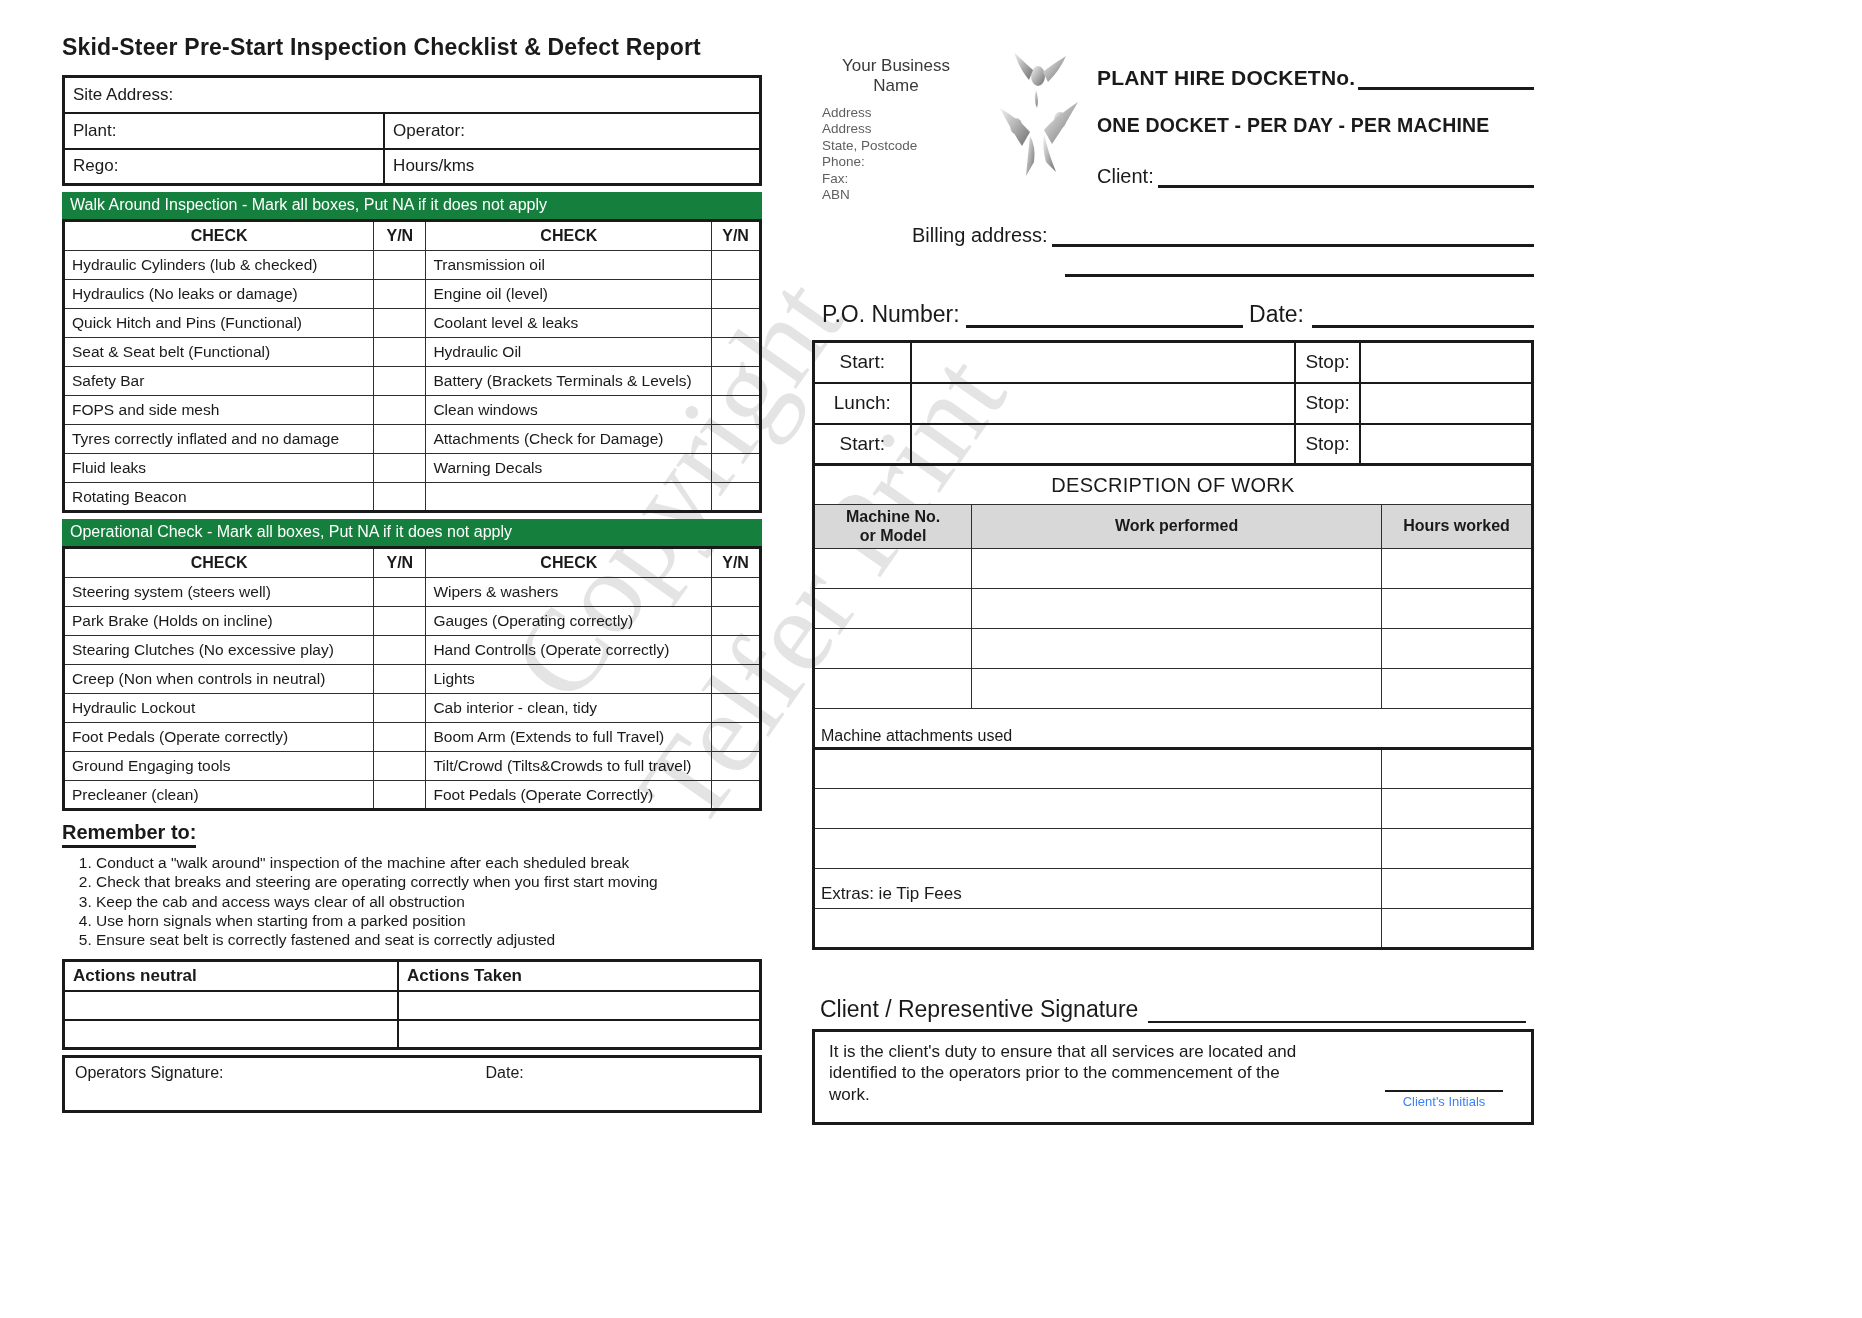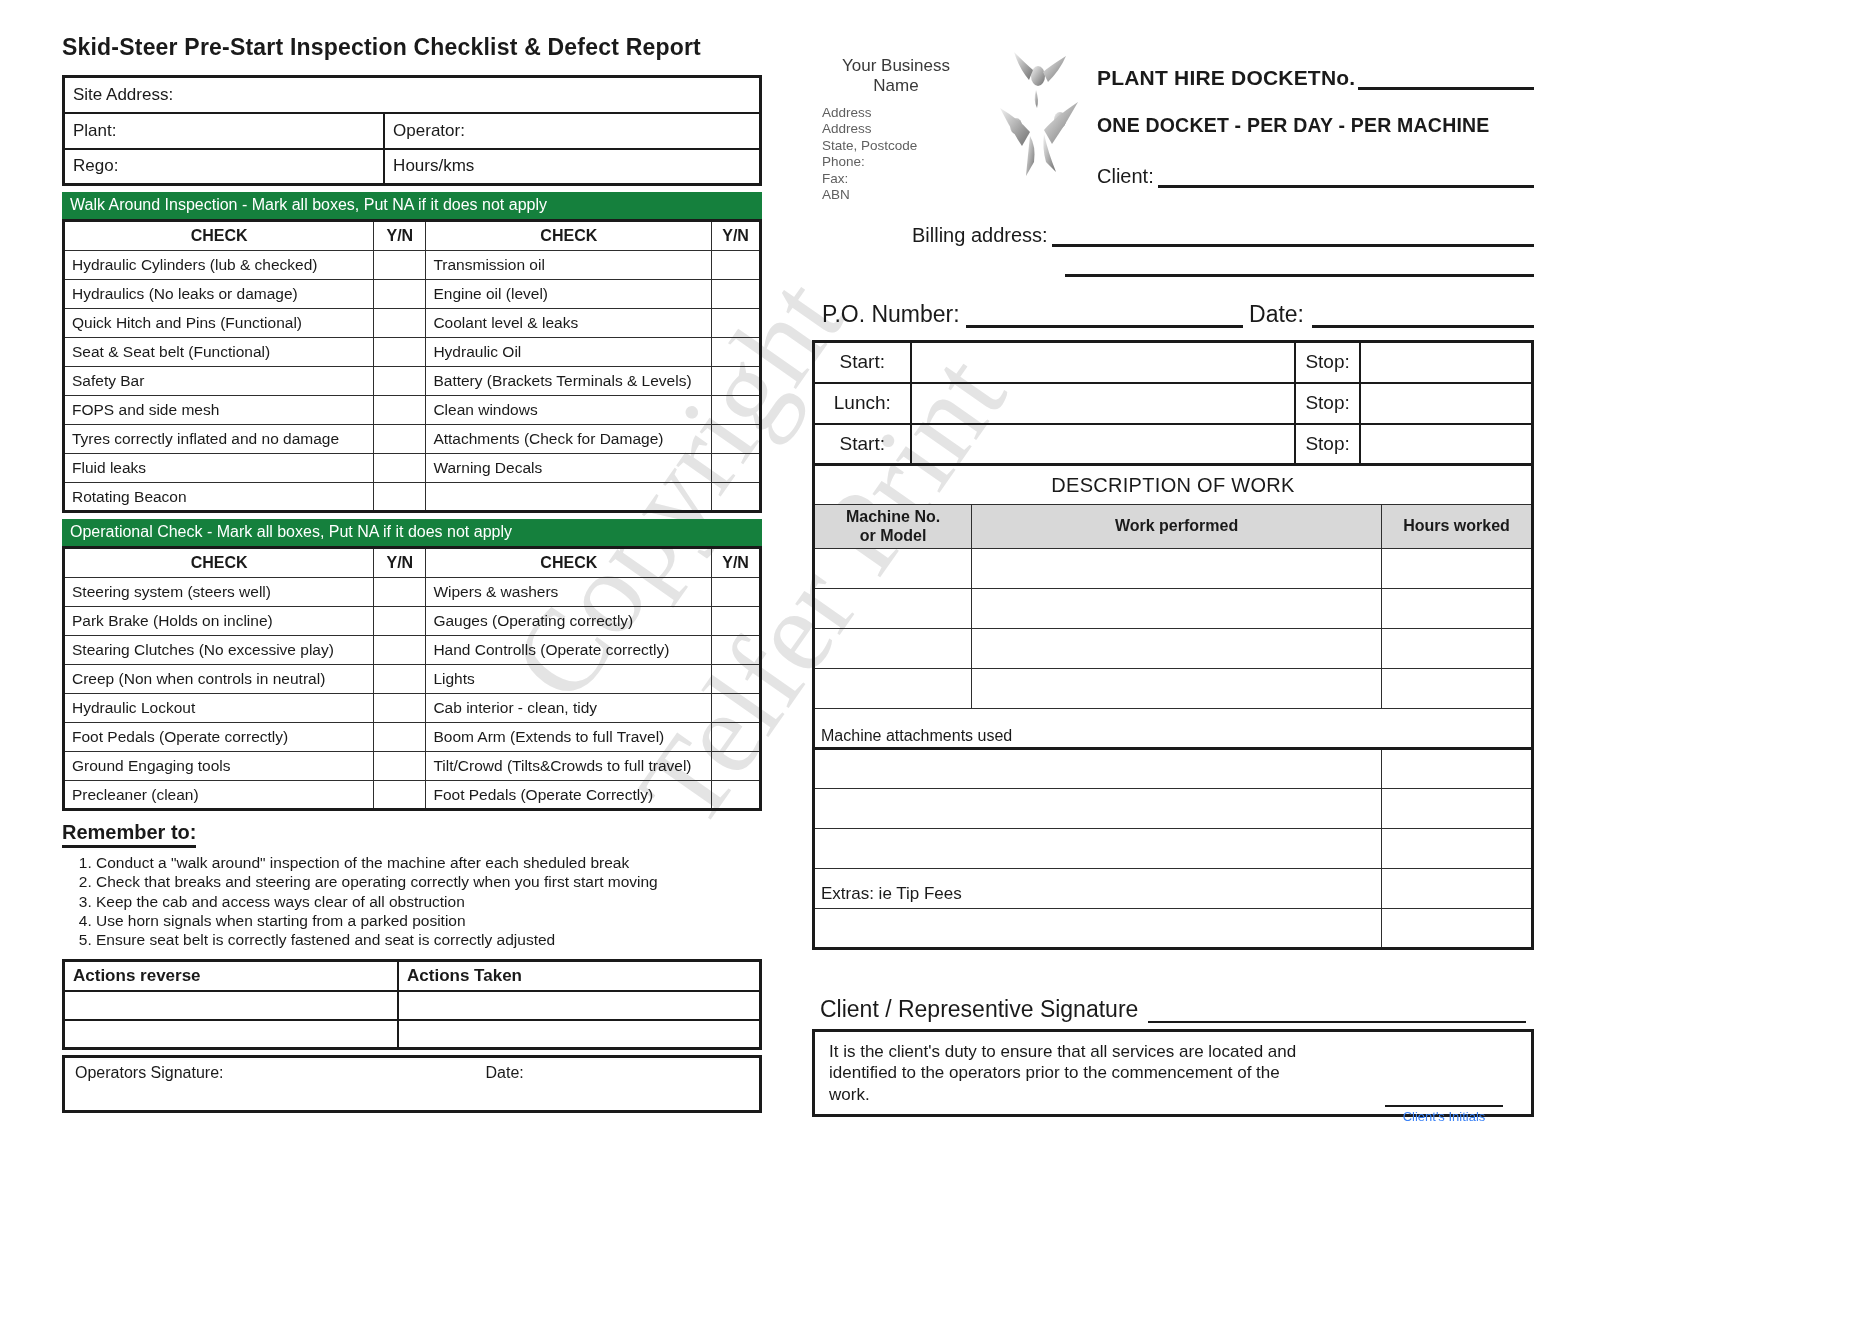--- a/index.html
+++ b/index.html
@@ -64,21 +64,21 @@
   .work-table{border:3px solid #1a1a1a;margin-top:-3px;}
   .work-table td{border:1.5px solid #2e2e2e;vertical-align:middle;}
   .desc-head{text-align:center;font-size:20px;height:40px;letter-spacing:0.3px;}
   .work-table .gray td{background:#d8d8d8;font-weight:bold;font-size:16px;text-align:center;height:44px;line-height:1.15;}
   .work-table .wrow td{height:40px;}
   .attach-label{font-size:16px;height:40px;vertical-align:bottom !important;padding:0 0 2px 6px;
                 border-bottom:3px solid #1a1a1a !important;}
   .extras-label{font-size:17px;vertical-align:bottom !important;padding:0 0 4px 6px;}
   .csig-row{display:flex;align-items:flex-end;font-size:23px;margin-top:46px;padding-left:8px;}
   .csig-row .wline{width:378px;border-bottom:2px solid #1a1a1a;margin-left:10px;}
-  .disclaimer-box{border:3px solid #1a1a1a;margin-top:6px;display:flex;padding:9px 12px 5px 14px;height:68px;flex-direction:column;}
+  .disclaimer-box{border:3px solid #1a1a1a;margin-top:6px;display:flex;padding:9px 12px 13px 14px;height:68px;}
   .disc-text{font-size:17px;line-height:1.25;width:480px;}
   .initials{margin-left:auto;display:flex;flex-direction:column;justify-content:flex-end;align-items:center;width:150px;}
   .init-line{width:118px;border-top:2px solid #1a1a1a;margin-bottom:2px;}
   .init-lbl{font-size:13px;color:#3b82f6;}
 </style>
 </head>
 <body>
 
 <div class="page">
 
@@ -249,21 +249,21 @@
       <li>Conduct a "walk around" inspection of the machine after each sheduled break</li>
       <li>Check that breaks and steering are operating correctly when you first start moving</li>
       <li>Keep the cab and access ways clear of all obstruction</li>
       <li>Use horn signals when starting from a parked position</li>
       <li>Ensure seat belt is correctly fastened and seat is correctly adjusted</li>
     </ol>
 
     <table class="actions-table">
       <tbody>
           <tr class="hdr">
-        <td style="width:48%">Actions reverse</td>
+        <td style="width:48%">Actions neutral</td>
         <td>Actions Taken</td>
       </tr>
       <tr class="blank">
             <td></td>
             <td></td>
           </tr>
       <tr class="blank">
             <td></td>
             <td></td>
           </tr>

